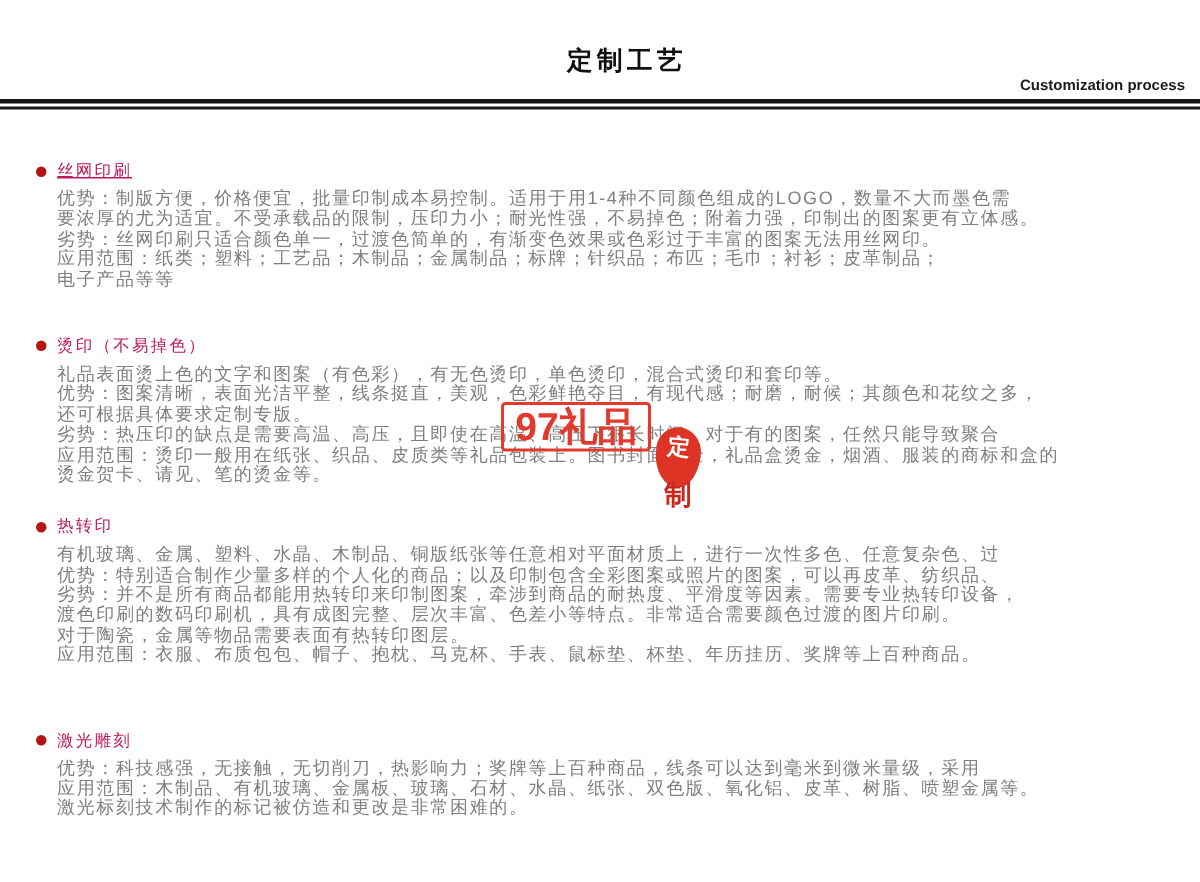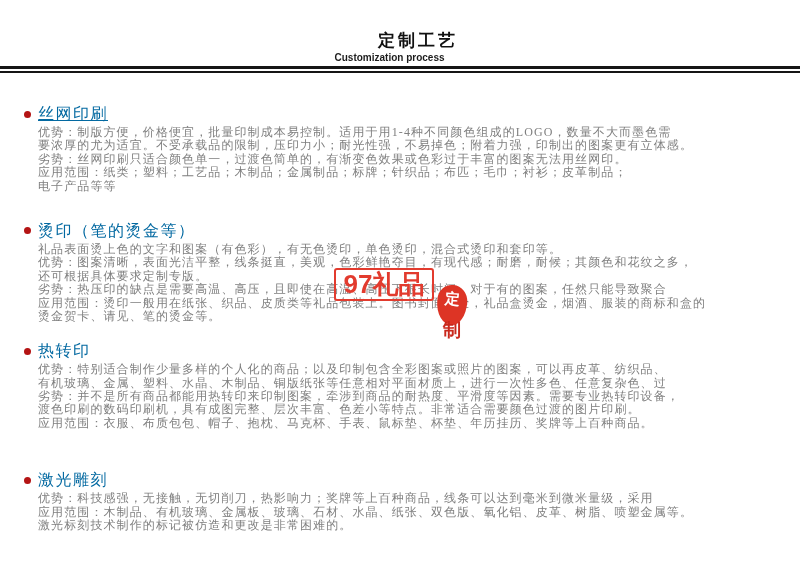--- a/index.html
+++ b/index.html
@@ -16,49 +16,49 @@
   .page-title {
     text-align: center;
     font-size: 17px;
     font-weight: bold;
     color: #111111;
     letter-spacing: 3px;
     line-height: 22px;
     padding-left: 36px;
   }
   .subtitle-en {
-    text-align: center;
+    text-align: right;
     font-size: 10px;
     font-weight: bold;
     color: #1c1c1c;
-    padding-right: 21px;
+    padding-right: 10px;
     line-height: 12px;
     letter-spacing: 0px;
   }
   .rule-thick { height: 3px; background: #151515; margin-top: 2px; }
   .rule-thin  { height: 2px; background: #151515; margin-top: 2px; }
   
   .section { margin-left: 24px; margin-right: 10px; }
   .sec-1 { margin-top: 33px; }
   .sec-2 { margin-top: 30px; }
   .sec-3 { margin-top: 20px; }
   .sec-4 { margin-top: 42px; }
   .section-head { display: flex; align-items: center; }
   .bullet {
     width: 7px; height: 7px; border-radius: 50%;
     background: #b41414; flex: 0 0 7px; margin-right: 7px;
   }
   .section-title {
-    font-size: 16px;
-    color: #0369a1;
+    font-size: 11px;
+    color: #be185d;
     letter-spacing: 1.5px;
     line-height: 16px;
   }
   .underlined { text-decoration: underline; }
-  .section-body { margin-left: 14px; margin-top: 4px; font-family: Liberation Serif, serif; }
+  .section-body { margin-left: 14px; margin-top: 4px; }
   .line {
     font-size: 12px;
     color: #7f7f7f;
     letter-spacing: 1.1px;
     line-height: 13.4px;
     height: 13.4px;
     white-space: nowrap;
     overflow: visible;
   }
   
@@ -126,42 +126,43 @@
       <div class="line">要浓厚的尤为适宜。不受承载品的限制，压印力小；耐光性强，不易掉色；附着力强，印制出的图案更有立体感。</div>
       <div class="line">劣势：丝网印刷只适合颜色单一，过渡色简单的，有渐变色效果或色彩过于丰富的图案无法用丝网印。</div>
       <div class="line">应用范围：纸类；塑料；工艺品；木制品；金属制品；标牌；针织品；布匹；毛巾；衬衫；皮革制品；</div>
       <div class="line">电子产品等等</div>
     </div>
   </div>
 
   <div class="section sec-2">
     <div class="section-head">
       <span class="bullet"></span>
-      <span class="section-title">烫印（笔的烫金等）</span>
+      <span class="section-title">烫印（不易掉色）</span>
     </div>
     <div class="section-body">
       <div class="line">礼品表面烫上色的文字和图案（有色彩），有无色烫印，单色烫印，混合式烫印和套印等。</div>
       <div class="line">优势：图案清晰，表面光洁平整，线条挺直，美观，色彩鲜艳夺目，有现代感；耐磨，耐候；其颜色和花纹之多，</div>
       <div class="line">还可根据具体要求定制专版。</div>
       <div class="line">劣势：热压印的缺点是需要高温、高压，且即使在高温、高压下很长时间，对于有的图案，任然只能导致聚合</div>
       <div class="line">应用范围：烫印一般用在纸张、织品、皮质类等礼品包装上。图书封面烫金，礼品盒烫金，烟酒、服装的商标和盒的</div>
       <div class="line">烫金贺卡、请见、笔的烫金等。</div>
     </div>
   </div>
 
   <div class="section sec-3">
     <div class="section-head">
       <span class="bullet"></span>
       <span class="section-title">热转印</span>
     </div>
     <div class="section-body">
+      <div class="line">有机玻璃、金属、塑料、水晶、木制品、铜版纸张等任意相对平面材质上，进行一次性多色、任意复杂色、过</div>
       <div class="line">优势：特别适合制作少量多样的个人化的商品；以及印制包含全彩图案或照片的图案，可以再皮革、纺织品、</div>
-      <div class="line">有机玻璃、金属、塑料、水晶、木制品、铜版纸张等任意相对平面材质上，进行一次性多色、任意复杂色、过</div>
       <div class="line">劣势：并不是所有商品都能用热转印来印制图案，牵涉到商品的耐热度、平滑度等因素。需要专业热转印设备，</div>
       <div class="line">渡色印刷的数码印刷机，具有成图完整、层次丰富、色差小等特点。非常适合需要颜色过渡的图片印刷。</div>
+      <div class="line">对于陶瓷，金属等物品需要表面有热转印图层。</div>
       <div class="line">应用范围：衣服、布质包包、帽子、抱枕、马克杯、手表、鼠标垫、杯垫、年历挂历、奖牌等上百种商品。</div>
     </div>
   </div>
 
   <div class="section sec-4">
     <div class="section-head">
       <span class="bullet"></span>
       <span class="section-title">激光雕刻</span>
     </div>
     <div class="section-body">

